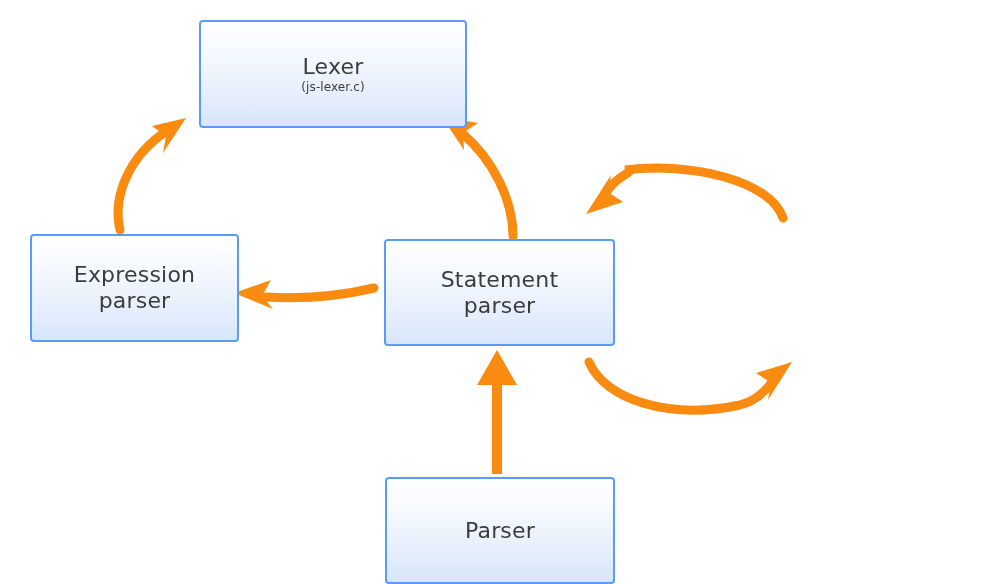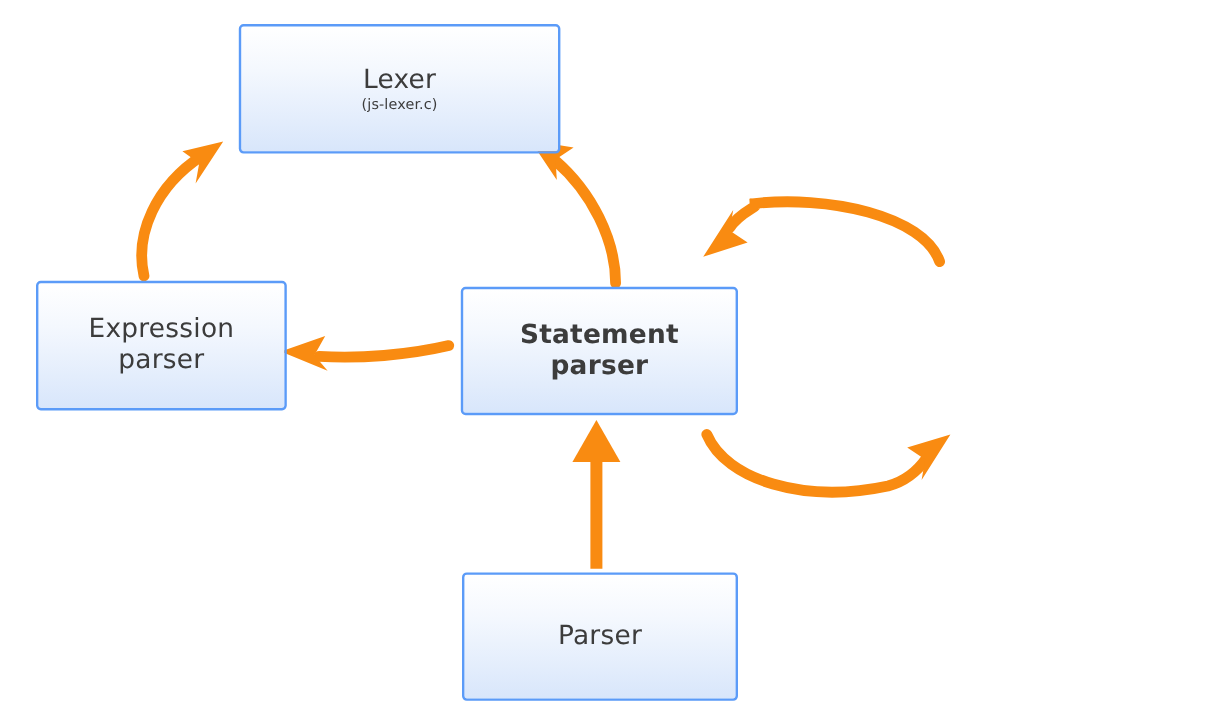--- a/index.html
+++ b/index.html
@@ -59,21 +59,21 @@
   }
   .node-sub {
     font-size: 12px;
     letter-spacing: 0.1px;
     white-space: nowrap;
   }
 
   
   #node-lexer      { left: 199px; top: 20px;   width: 268px; height: 108px; }
   #node-expression { left: 9px;   top: 234px; width: 209px; height: 108px; margin-left: 21px; }
-  #node-statement  { left: 384px; top: 239px; width: 231px; height: 107px; font-weight: bold; }
+  #node-statement  { left: 384px; top: 239px; width: 231px; height: 107px; }
   #node-function   { left: 752px; top: 239px; width: 246px; height: 104px; }
   #node-parser     { left: 385px; top: 477px; width: 230px; height: 107px; }
 
   
   #node-function .node-title { font-size: 22px; }
   #node-function .node-sub   { font-size: 17px; }
 </style>
 </head>
 <body>
 

